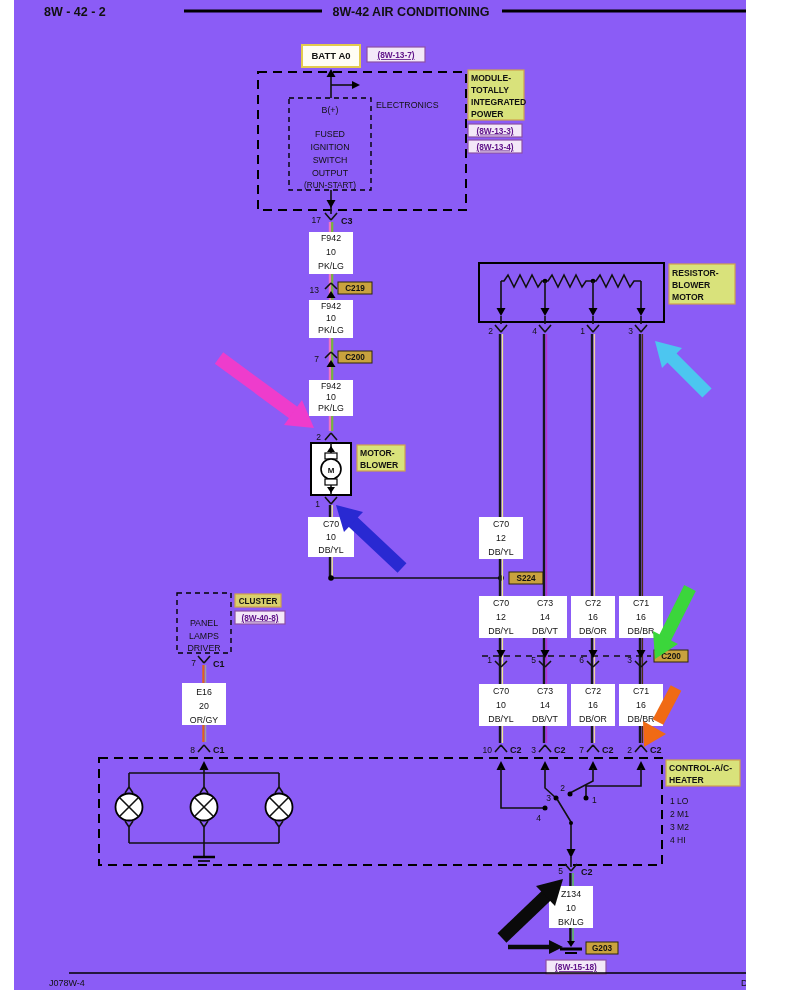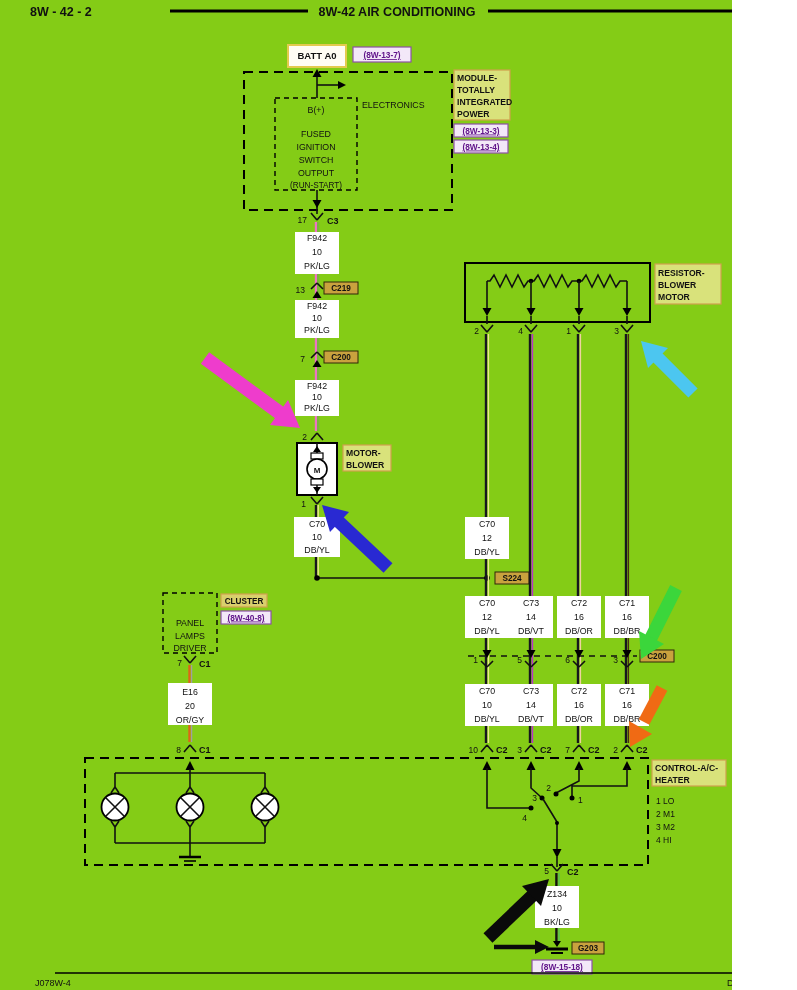--- a/index.html
+++ b/index.html
@@ -1,16 +1,16 @@
 <!DOCTYPE html>
 <html><head>
 <meta charset="utf-8">
 <style>
   html,body{margin:0;padding:0;background:#ffffff;}
-  #page{position:relative;width:732px;height:990px;background:#84cc16;overflow:hidden;}
+  #page{position:relative;width:732px;height:990px;background:#8b5cf6;overflow:hidden;margin-left:14px;}
   svg{position:absolute;left:0;top:0;}
   svg text{font-family:"Liberation Sans",sans-serif;fill:#111;}
   .t9{font-size:8.8px;}
   .t85{font-size:8.5px;}
   .mid{text-anchor:middle;}
   .end{text-anchor:end;}
   .b{font-weight:bold;}
   .hdr{font-size:12.5px;font-weight:bold;}
   .ft{font-size:9px;}
   .comp{font-size:8.6px;font-weight:bold;}

